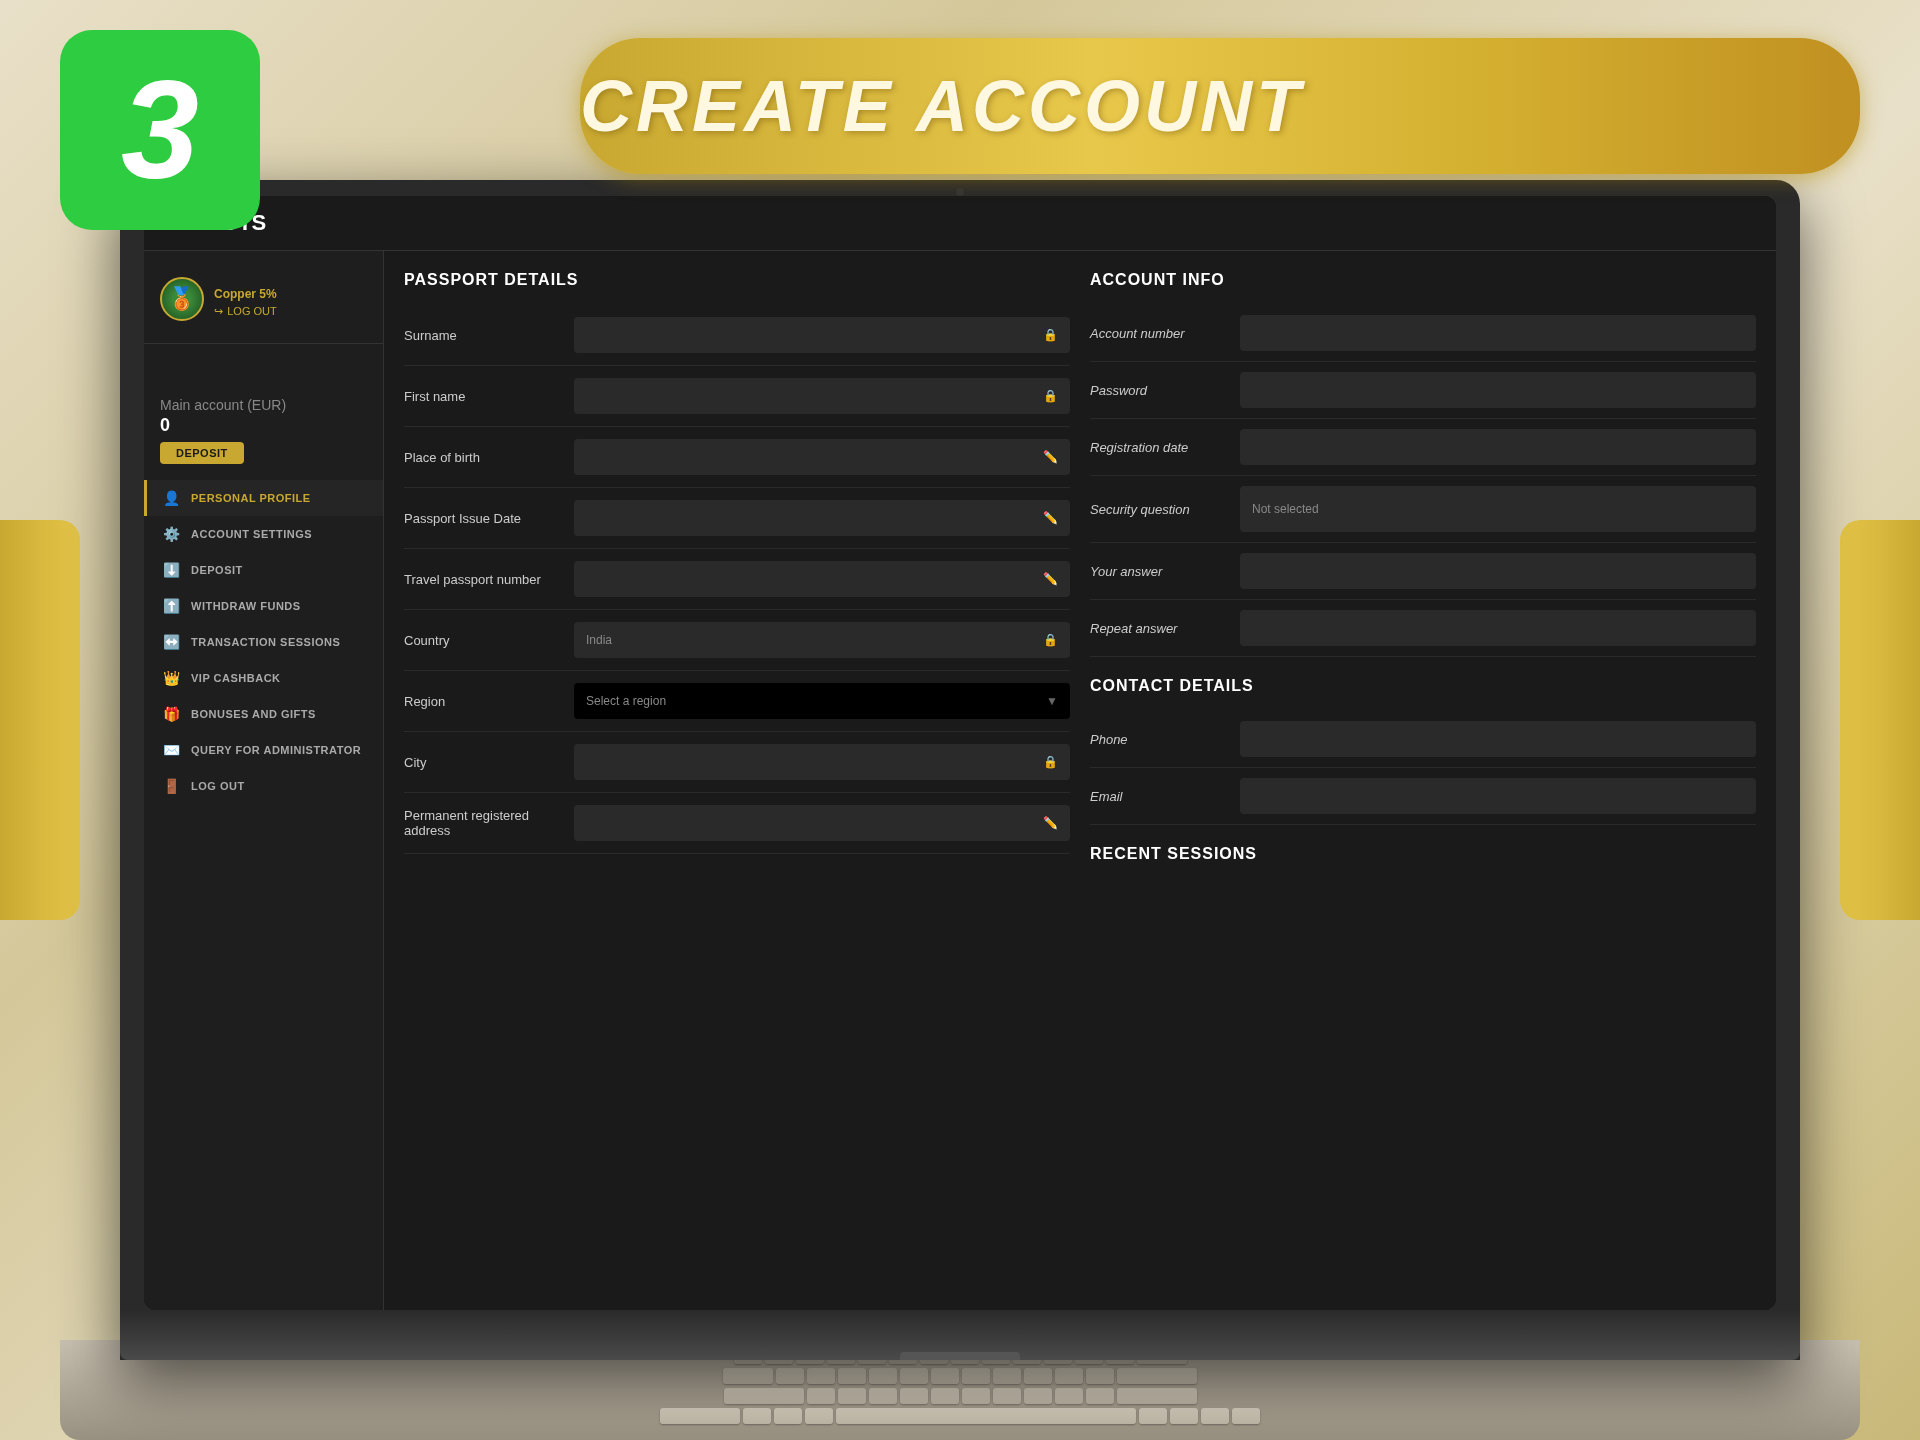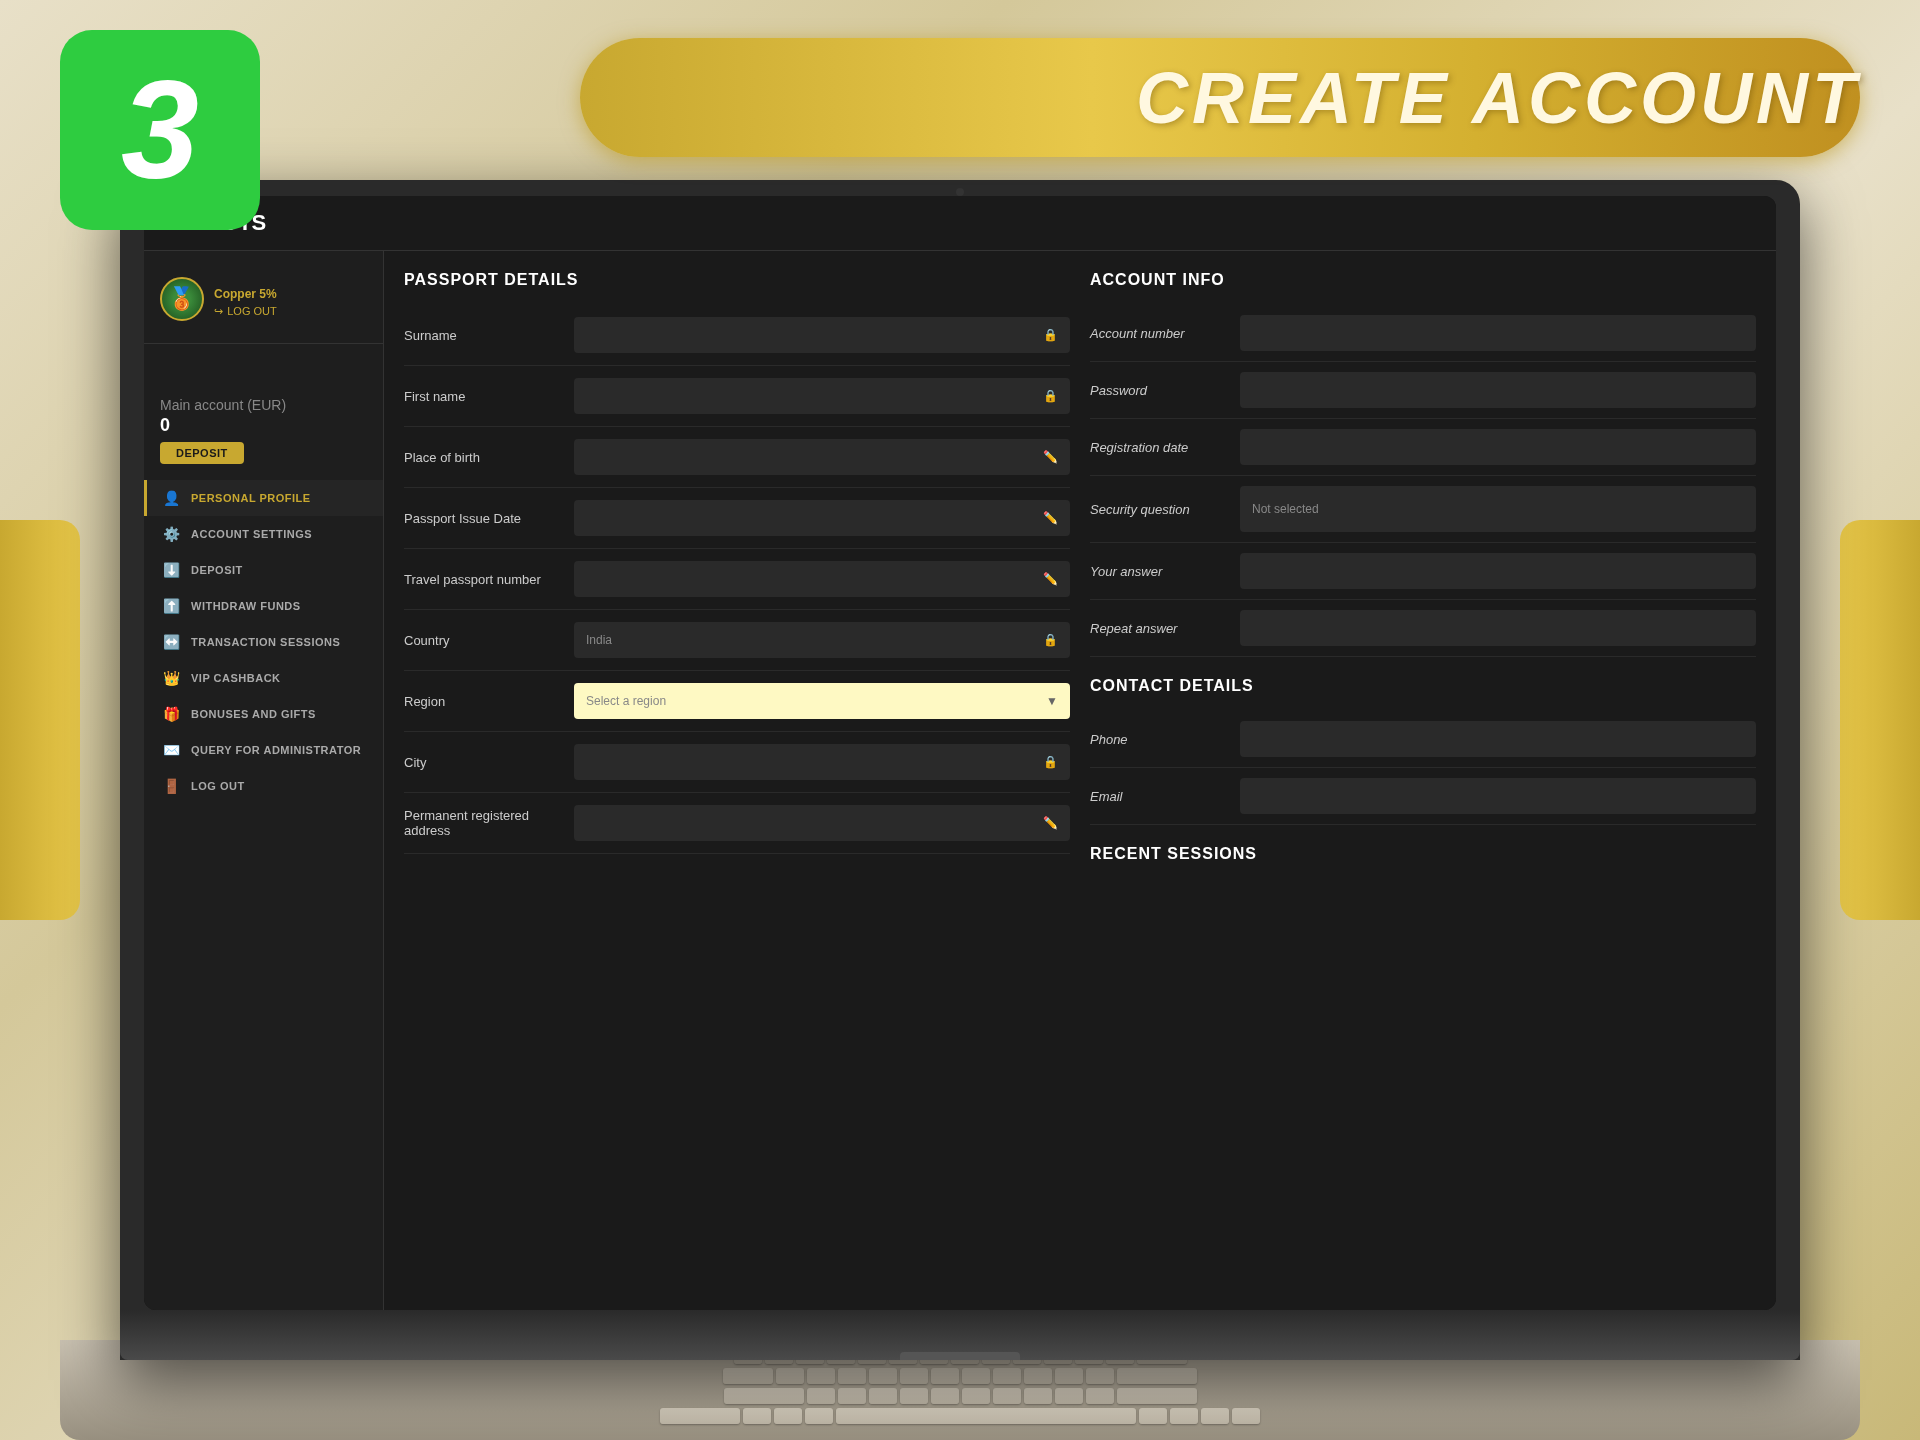--- a/index.html
+++ b/index.html
@@ -41,26 +41,26 @@
       font-style: italic;
       line-height: 1;
     }
 
     
     .create-account-banner {
       position: absolute;
       top: 38px;
       left: 580px;
       right: 60px;
-      height: 119px;
+      height: 136px;
       background: linear-gradient(90deg, #c8a830 0%, #e8c84a 40%, #d4b030 70%, #c09020 100%);
       border-radius: 60px;
       display: flex;
       align-items: center;
-      justify-content: flex-end;
+      justify-content: flex-start;
       z-index: 10;
       box-shadow: 0 4px 20px rgba(180,140,0,0.5);
     }
     .create-account-banner span {
       font-size: 72px;
       font-weight: 900;
       color: #fff8e0;
       font-style: italic;
       letter-spacing: 4px;
       text-shadow: 2px 2px 6px rgba(100,70,0,0.4);
@@ -300,21 +300,21 @@
       justify-content: space-between;
       min-height: 36px;
     }
     .field-icon {
       color: #666;
       font-size: 12px;
     }
 
     .select-field {
       flex: 1;
-      background: #fef9c3;
+      background: #000000;
       border: none;
       border-radius: 4px;
       padding: 8px 12px;
       color: #888;
       font-size: 12px;
       display: flex;
       align-items: center;
       justify-content: space-between;
       min-height: 36px;
       cursor: pointer;

